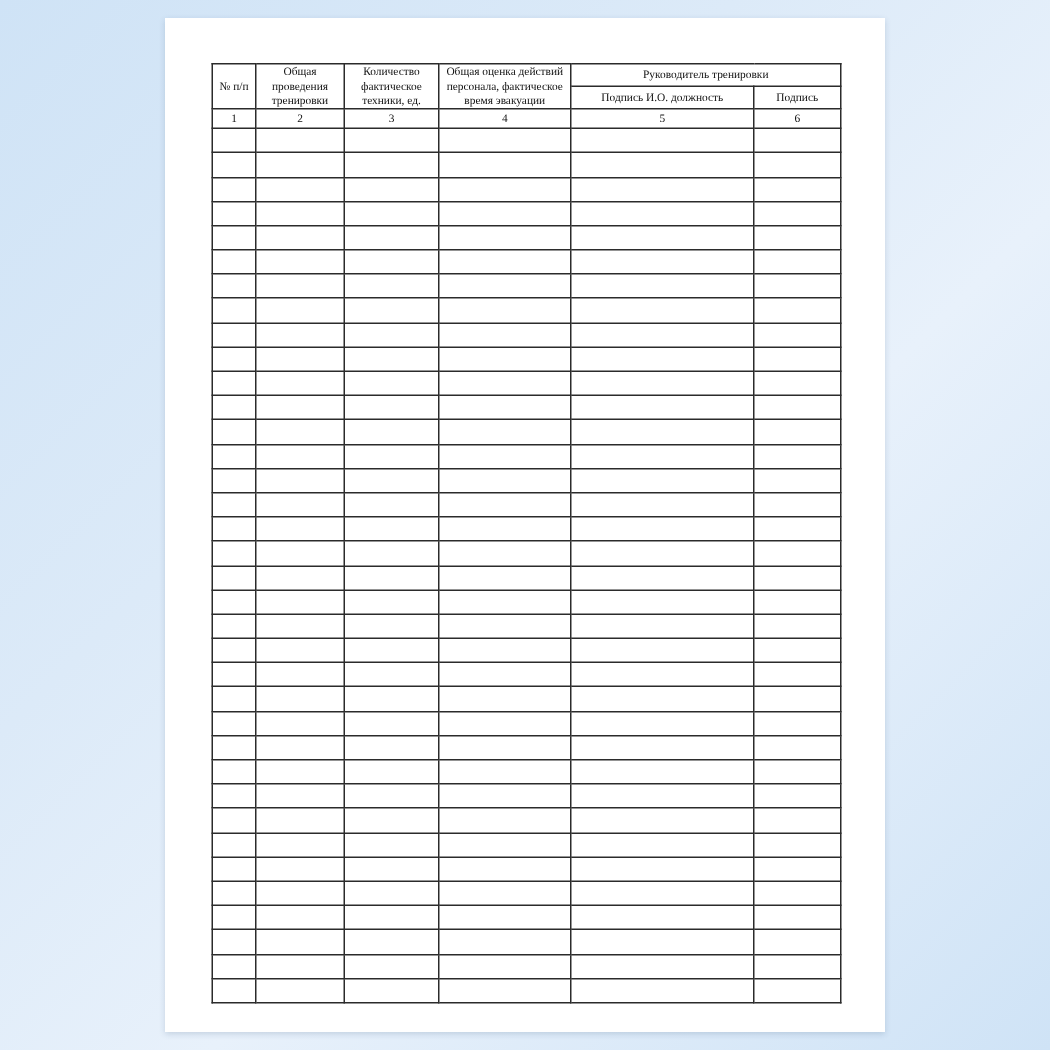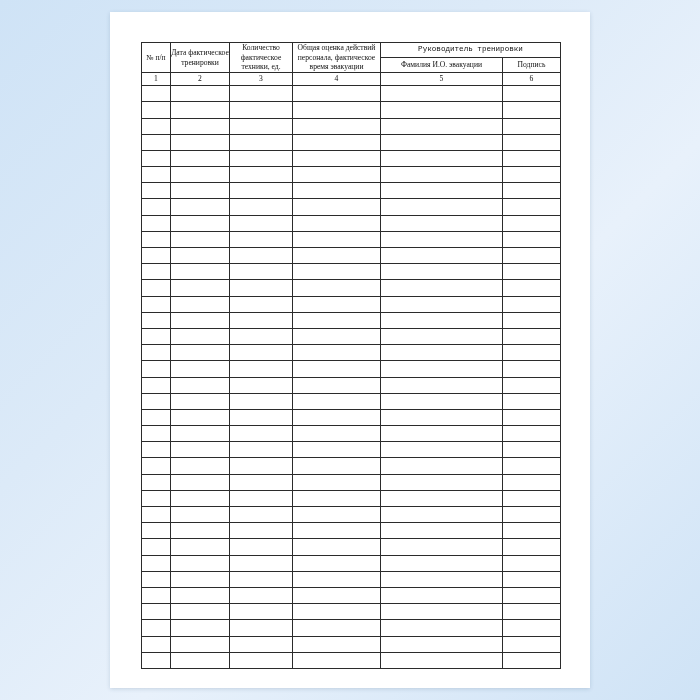--- a/index.html
+++ b/index.html
@@ -51,21 +51,20 @@
   }
   th.hd {
     font-size: 7.6px;
     line-height: 1.28;
     padding: 3px 2px;
     font-family: "Liberation Serif", serif;
   }
   th.hd-group {
     font-size: 7.6px;
     padding: 4px 2px;
-    font-family: Liberation Mono, monospace;
   }
   td.numrow {
     height: 12px;
     font-size: 7.6px;
     line-height: 12px;
   }
   td.blank {
     height: 15.2px;
   }
   
@@ -87,27 +86,27 @@
           <col class="c1">
             <col class="c2">
             <col class="c3">
             <col class="c4">
             <col class="c5">
             <col class="c6">
         </colgroup>
         <thead>
           <tr>
             <th class="hd" rowspan="2">№ п/п</th>
-            <th class="hd" rowspan="2">Дата фактическое тренировки</th>
+            <th class="hd" rowspan="2">Общая проведения тренировки</th>
             <th class="hd" rowspan="2">Количество фактическое техники, ед.</th>
             <th class="hd" rowspan="2">Общая оценка действий персонала, фактическое время эвакуации</th>
             <th class="hd hd-group" colspan="2">Руководитель тренировки</th>
           </tr>
           <tr>
-            <th class="hd">Фамилия  И.О.  эвакуации</th>
+            <th class="hd">Подпись  И.О.  должность</th>
             <th class="hd">Подпись</th>
           </tr>
           <tr>
             <td class="numrow">1</td>
             <td class="numrow">2</td>
             <td class="numrow">3</td>
             <td class="numrow">4</td>
             <td class="numrow">5</td>
             <td class="numrow">6</td>
           </tr>

